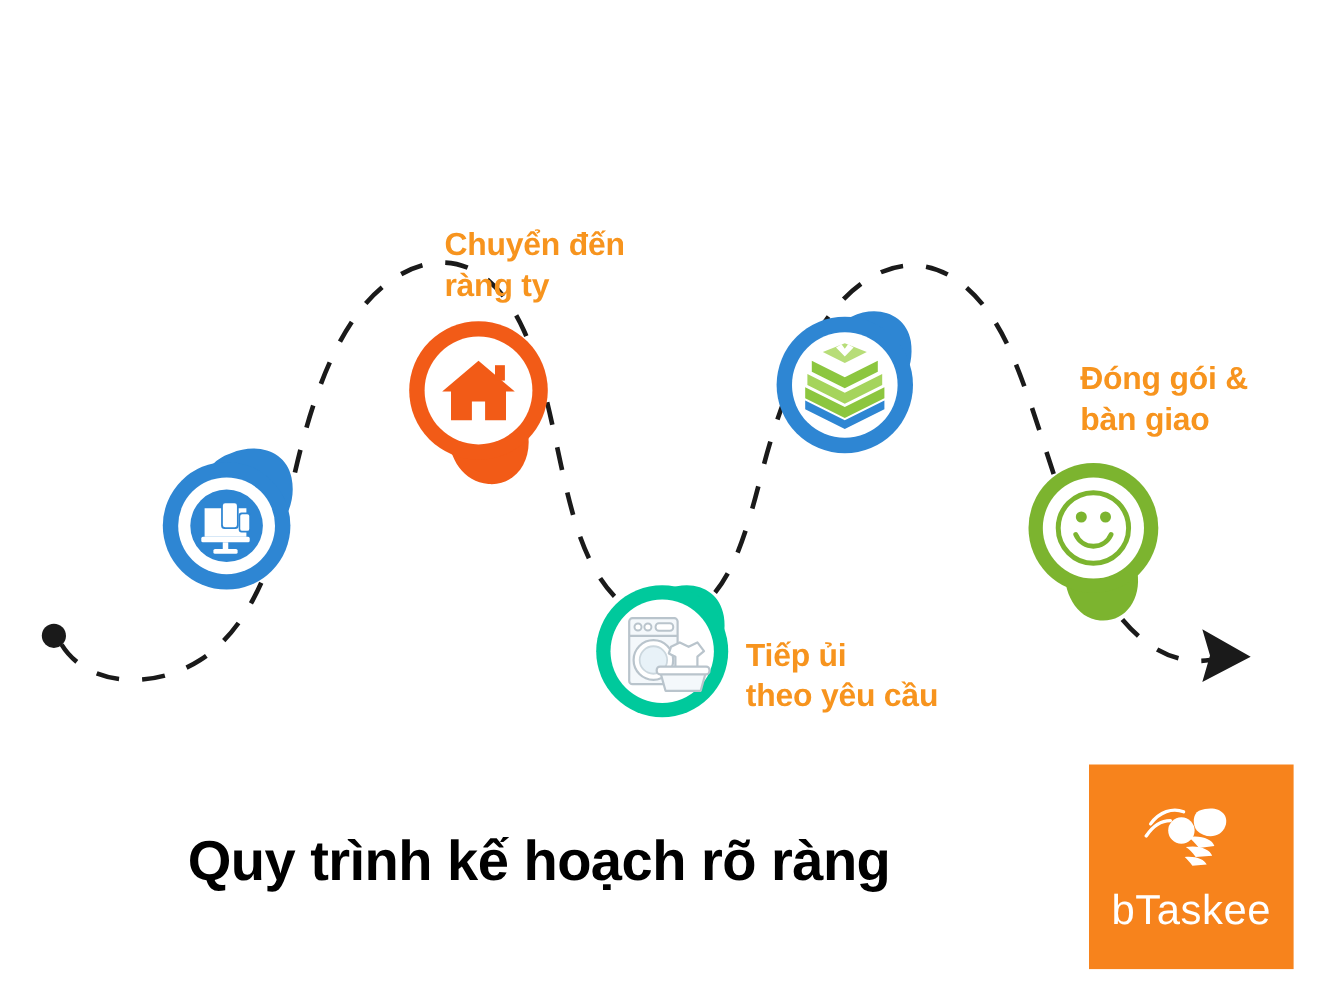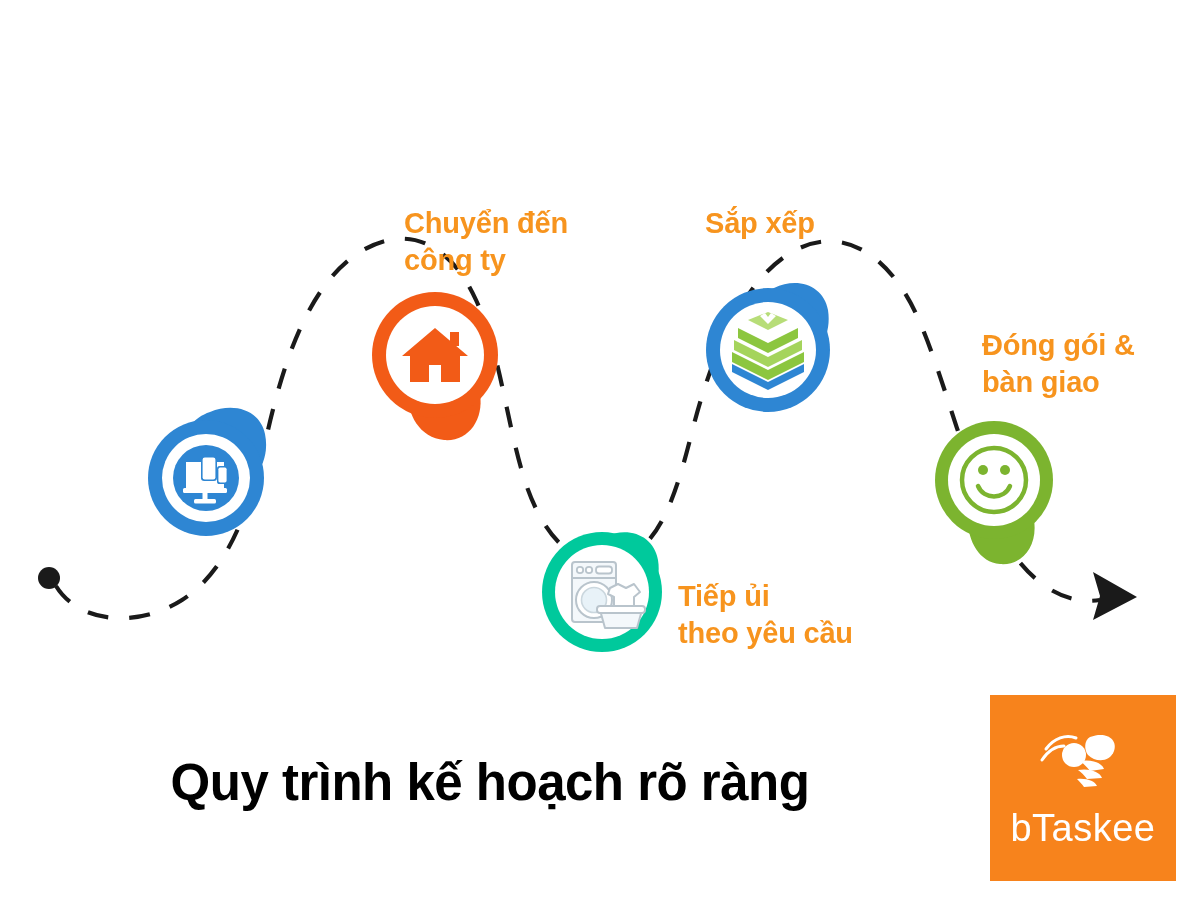--- a/index.html
+++ b/index.html
@@ -184,22 +184,21 @@
       <g>
         <circle cx="66" cy="68" r="32" fill="none" stroke="#7CB42F" stroke-width="4.5"></circle>
         <circle cx="55" cy="58" r="5" fill="#7CB42F"></circle>
         <circle cx="77" cy="58" r="5" fill="#7CB42F"></circle>
         <path d="M 50 74 C 56 88, 76 88, 82 74" fill="none" stroke="#7CB42F" stroke-width="4.5" stroke-linecap="round"></path>
       </g>
     </svg>
   </div>
 
   <div class="step-label lbl-2">Chuyển đến
-công ty</div>
-  <div class="step-label lbl-3">Sắp xếp</div>
+ràng ty</div>
   <div class="step-label lbl-4">Tiếp ủi
 theo yêu cầu</div>
   <div class="step-label lbl-5">Đóng gói &amp;
 bàn giao</div>
 
   <div class="headline">Quy trình kế hoạch rõ ràng</div>
 
   <div class="logo-box">
     <svg class="logo-bee" viewBox="0 0 86 66">
       <g fill="#ffffff">

